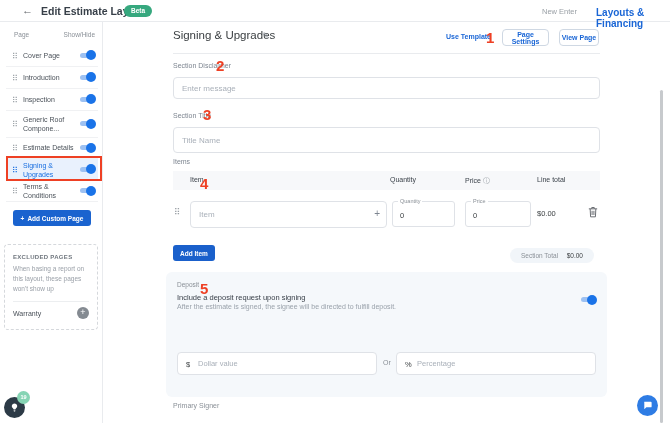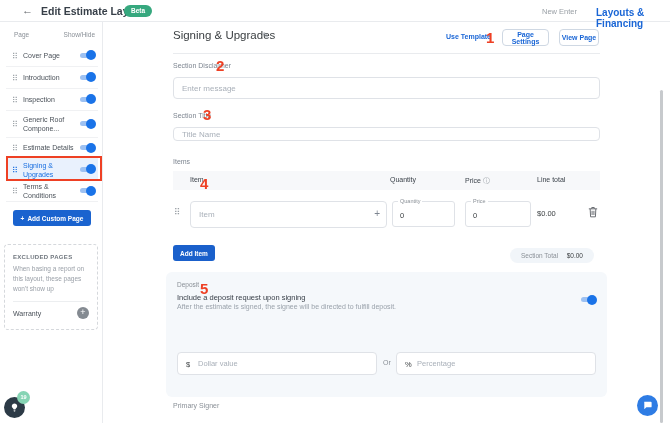--- a/index.html
+++ b/index.html
@@ -226,21 +226,21 @@
   <span class="pencil-icon">✎</span>
   <span class="use-template">Use Template</span>
   <button class="btn-outline btn-page-settings">Page Settings</button>
   <button class="btn-outline btn-view-page">View Page</button>
   <div class="head-divider"></div>
 
   <span class="field-label" style="left:173px; top:62px;">Section Disclaimer</span>
   <input class="text-input" style="left: 173px; top: 77px; width: 427px; height: 22px;" placeholder="Enter message">
 
   <span class="field-label" style="left:173px; top:112px;">Section Title</span>
-  <input class="text-input" style="left: 173px; top: 127px; width: 427px; height: 14px;" placeholder="Title Name">
+  <input class="text-input" style="left: 173px; top: 127px; width: 427px; height: 26px;" placeholder="Title Name">
 
   <span class="field-label" style="left:173px; top:158px;">Items</span>
 
   <div class="items-header">
     <span class="col-h" style="left:17px;">Item</span>
     <span class="col-h" style="left:217px;">Quantity</span>
     <span class="col-h" style="left:292px;">
       <span>Price</span><span class="info-icon">ⓘ</span>
     </span>
     <span class="col-h" style="left:364px;">Line total</span>

